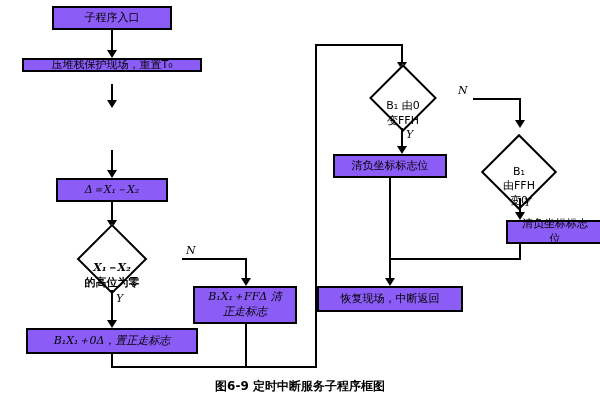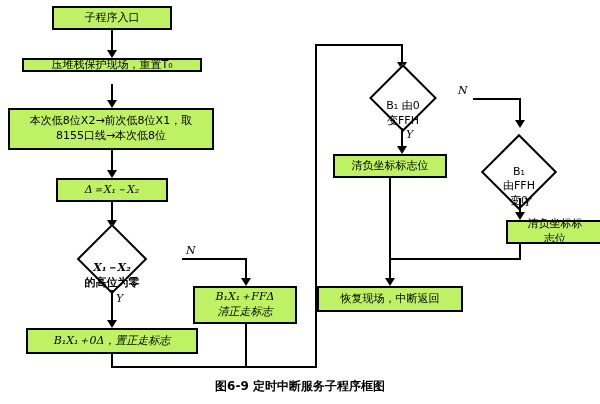--- a/index.html
+++ b/index.html
@@ -8,27 +8,27 @@
     background:#ffffff;
     font-family:"DejaVu Sans","Liberation Sans",sans-serif;
     color:#000;
     overflow:hidden;
   }
   #canvas{position:relative;width:600px;height:404px;}
 
   .box{
     position:absolute;
     border:2px solid #000;
-    background:#bef264;
+    background:#8b5cf6;
     display:flex;align-items:center;justify-content:center;
     text-align:center;
     font-size:11px;
     line-height:1.35;
     box-sizing:border-box;
-    padding:1px 16px;
+    padding:1px 9px;
   }
   .box span{display:block;}
 
   
   .diamond{
     position:absolute;
     box-sizing:border-box;
   }
   .diamond .shape{
     position:absolute;
@@ -79,23 +79,20 @@
   </div>
   <div class="line vline" style="left:111px;top:30px;height:22px;"></div>
   <div class="arrow down" style="left:107px;top:50px;"></div>
 
   <div class="box" style="left:22px;top:58px;width:180px;height:14px;">
     <span>压堆栈保护现场，重置T₀</span>
   </div>
   <div class="line vline" style="left:111px;top:84px;height:18px;"></div>
   <div class="arrow down" style="left:107px;top:100px;"></div>
 
-  <div class="box" style="left:8px;top:108px;width:206px;height:42px;">
-    <span>本次低8位X2→前次低8位X1，取8155口线→本次低8位</span>
-  </div>
   <div class="line vline" style="left:111px;top:150px;height:22px;"></div>
   <div class="arrow down" style="left:107px;top:170px;"></div>
 
   <div class="box it" style="left:56px;top:178px;width:112px;height:24px;">
     <span>Δ＝X₁－X₂</span>
   </div>
   <div class="line vline" style="left:111px;top:202px;height:22px;"></div>
   <div class="arrow down" style="left:107px;top:220px;"></div>
 
   <div class="diamond" style="left:42px;top:228px;width:140px;height:62px;font-weight:bold;">

